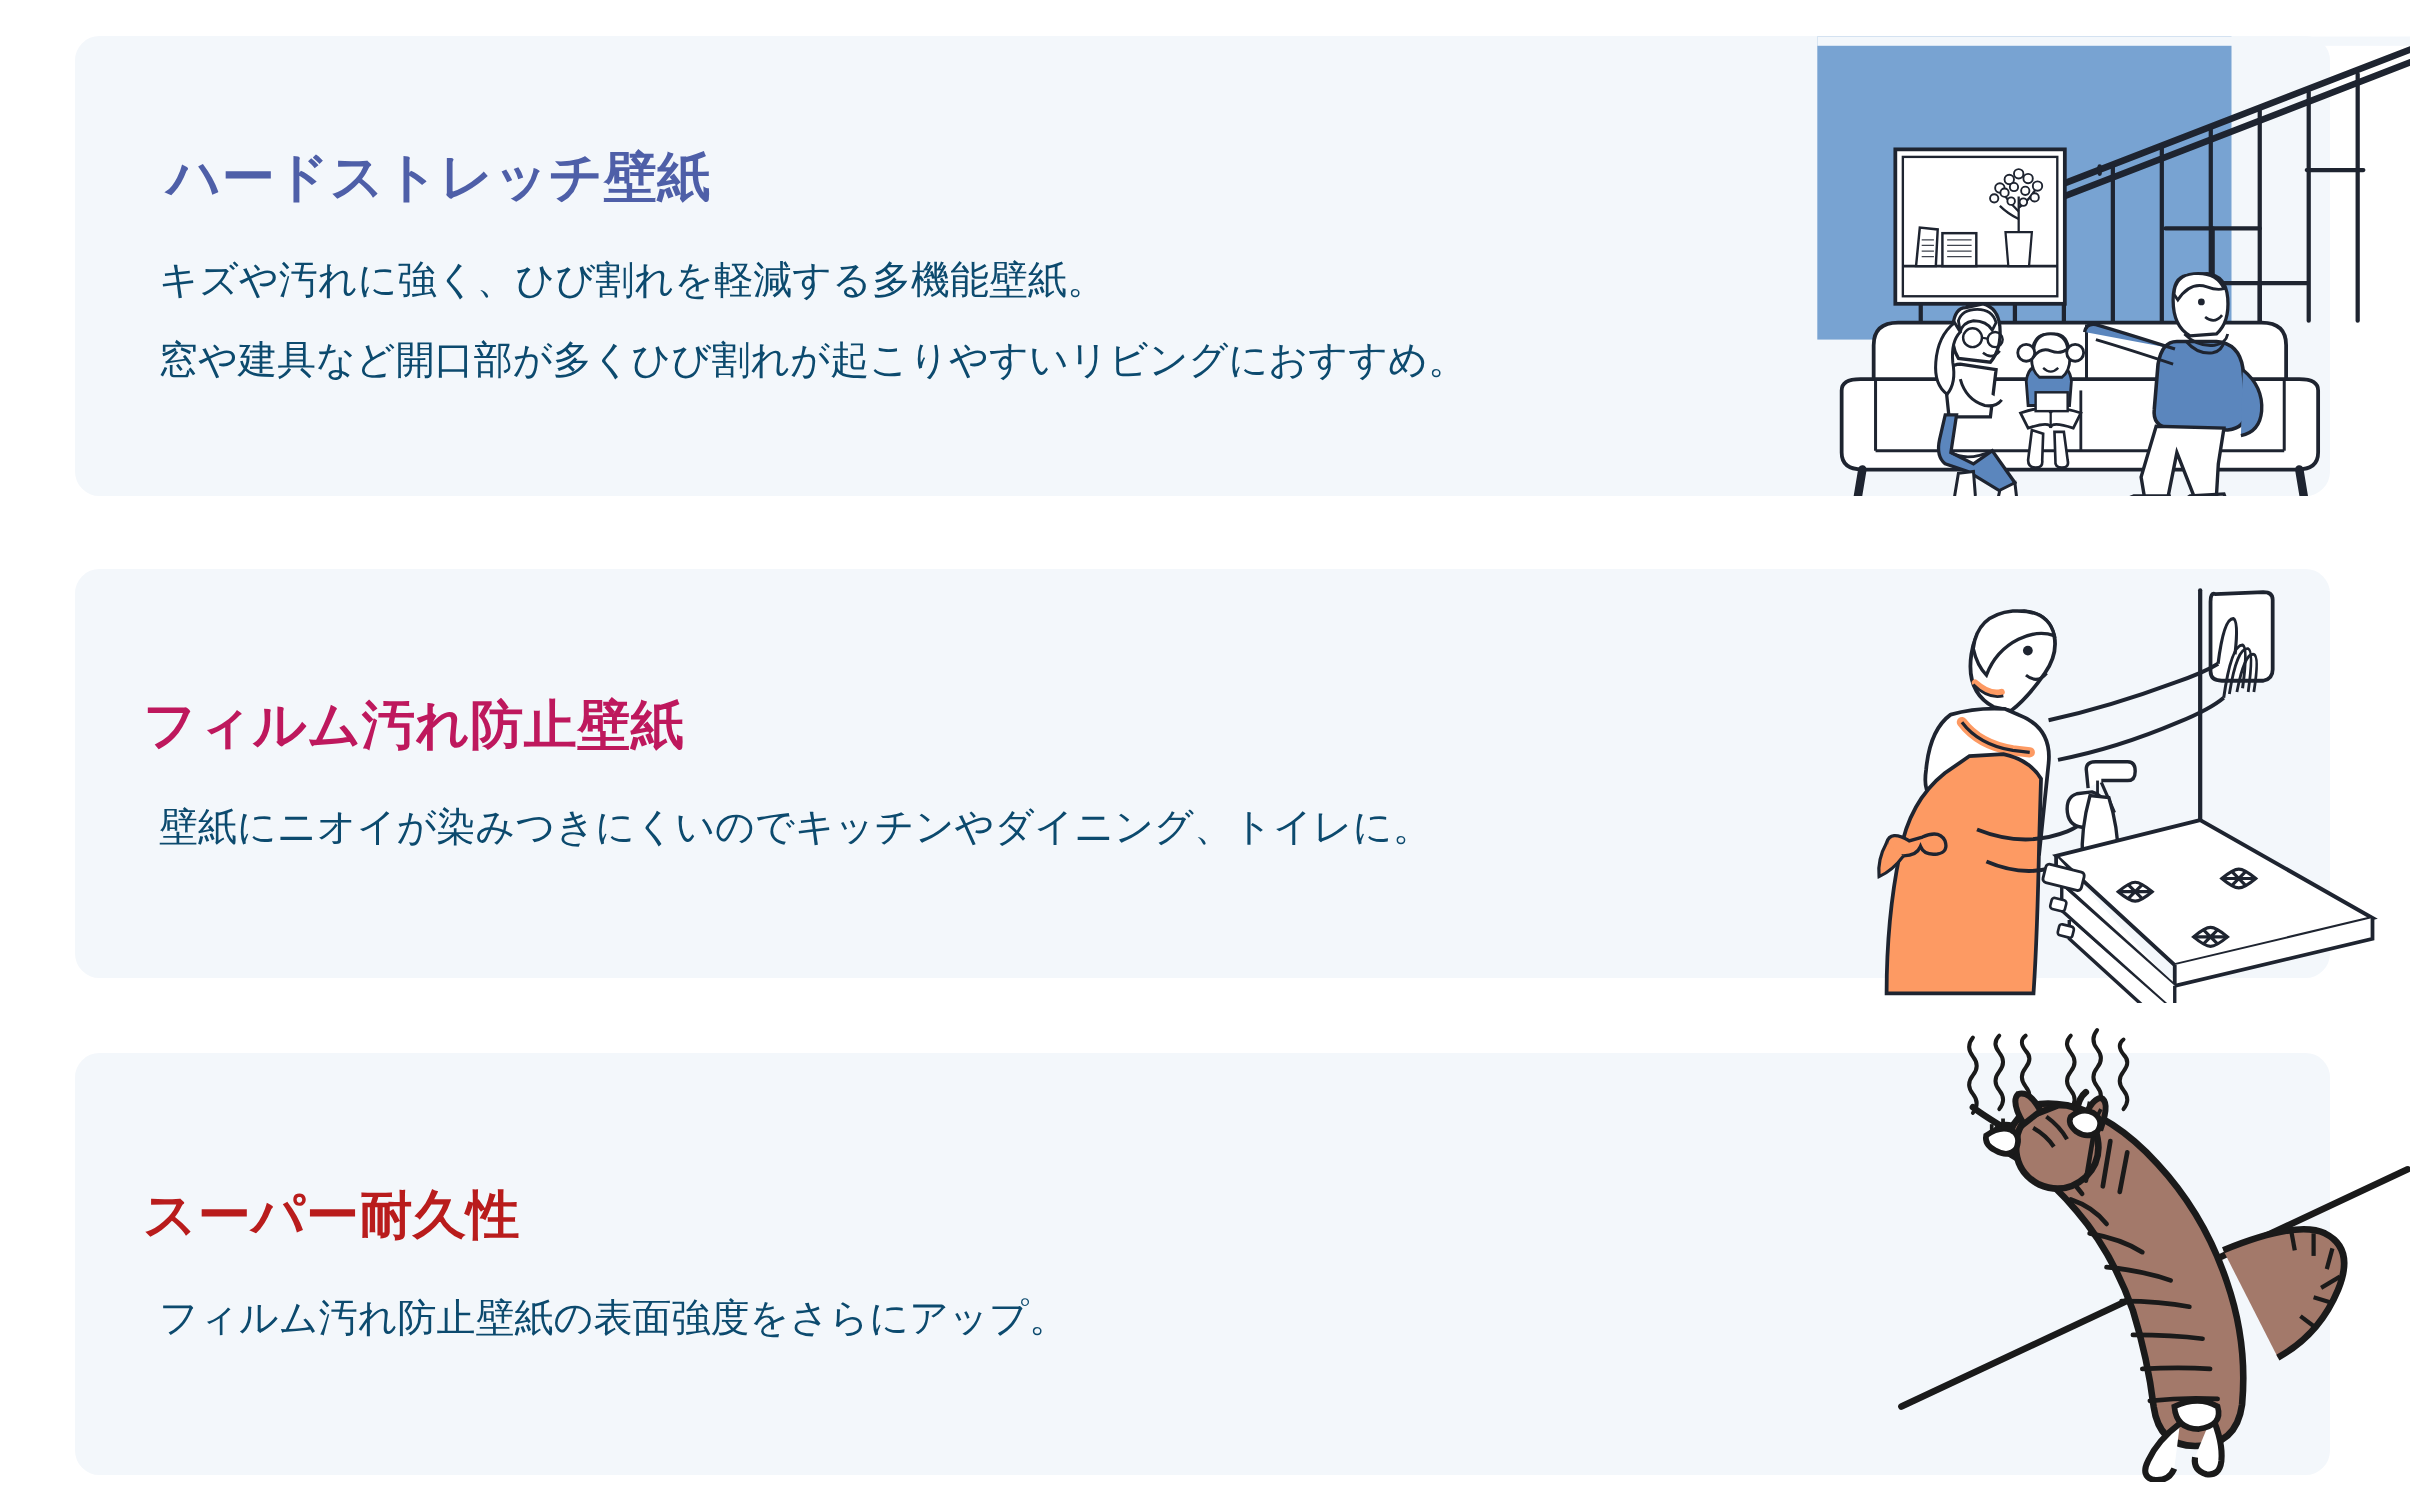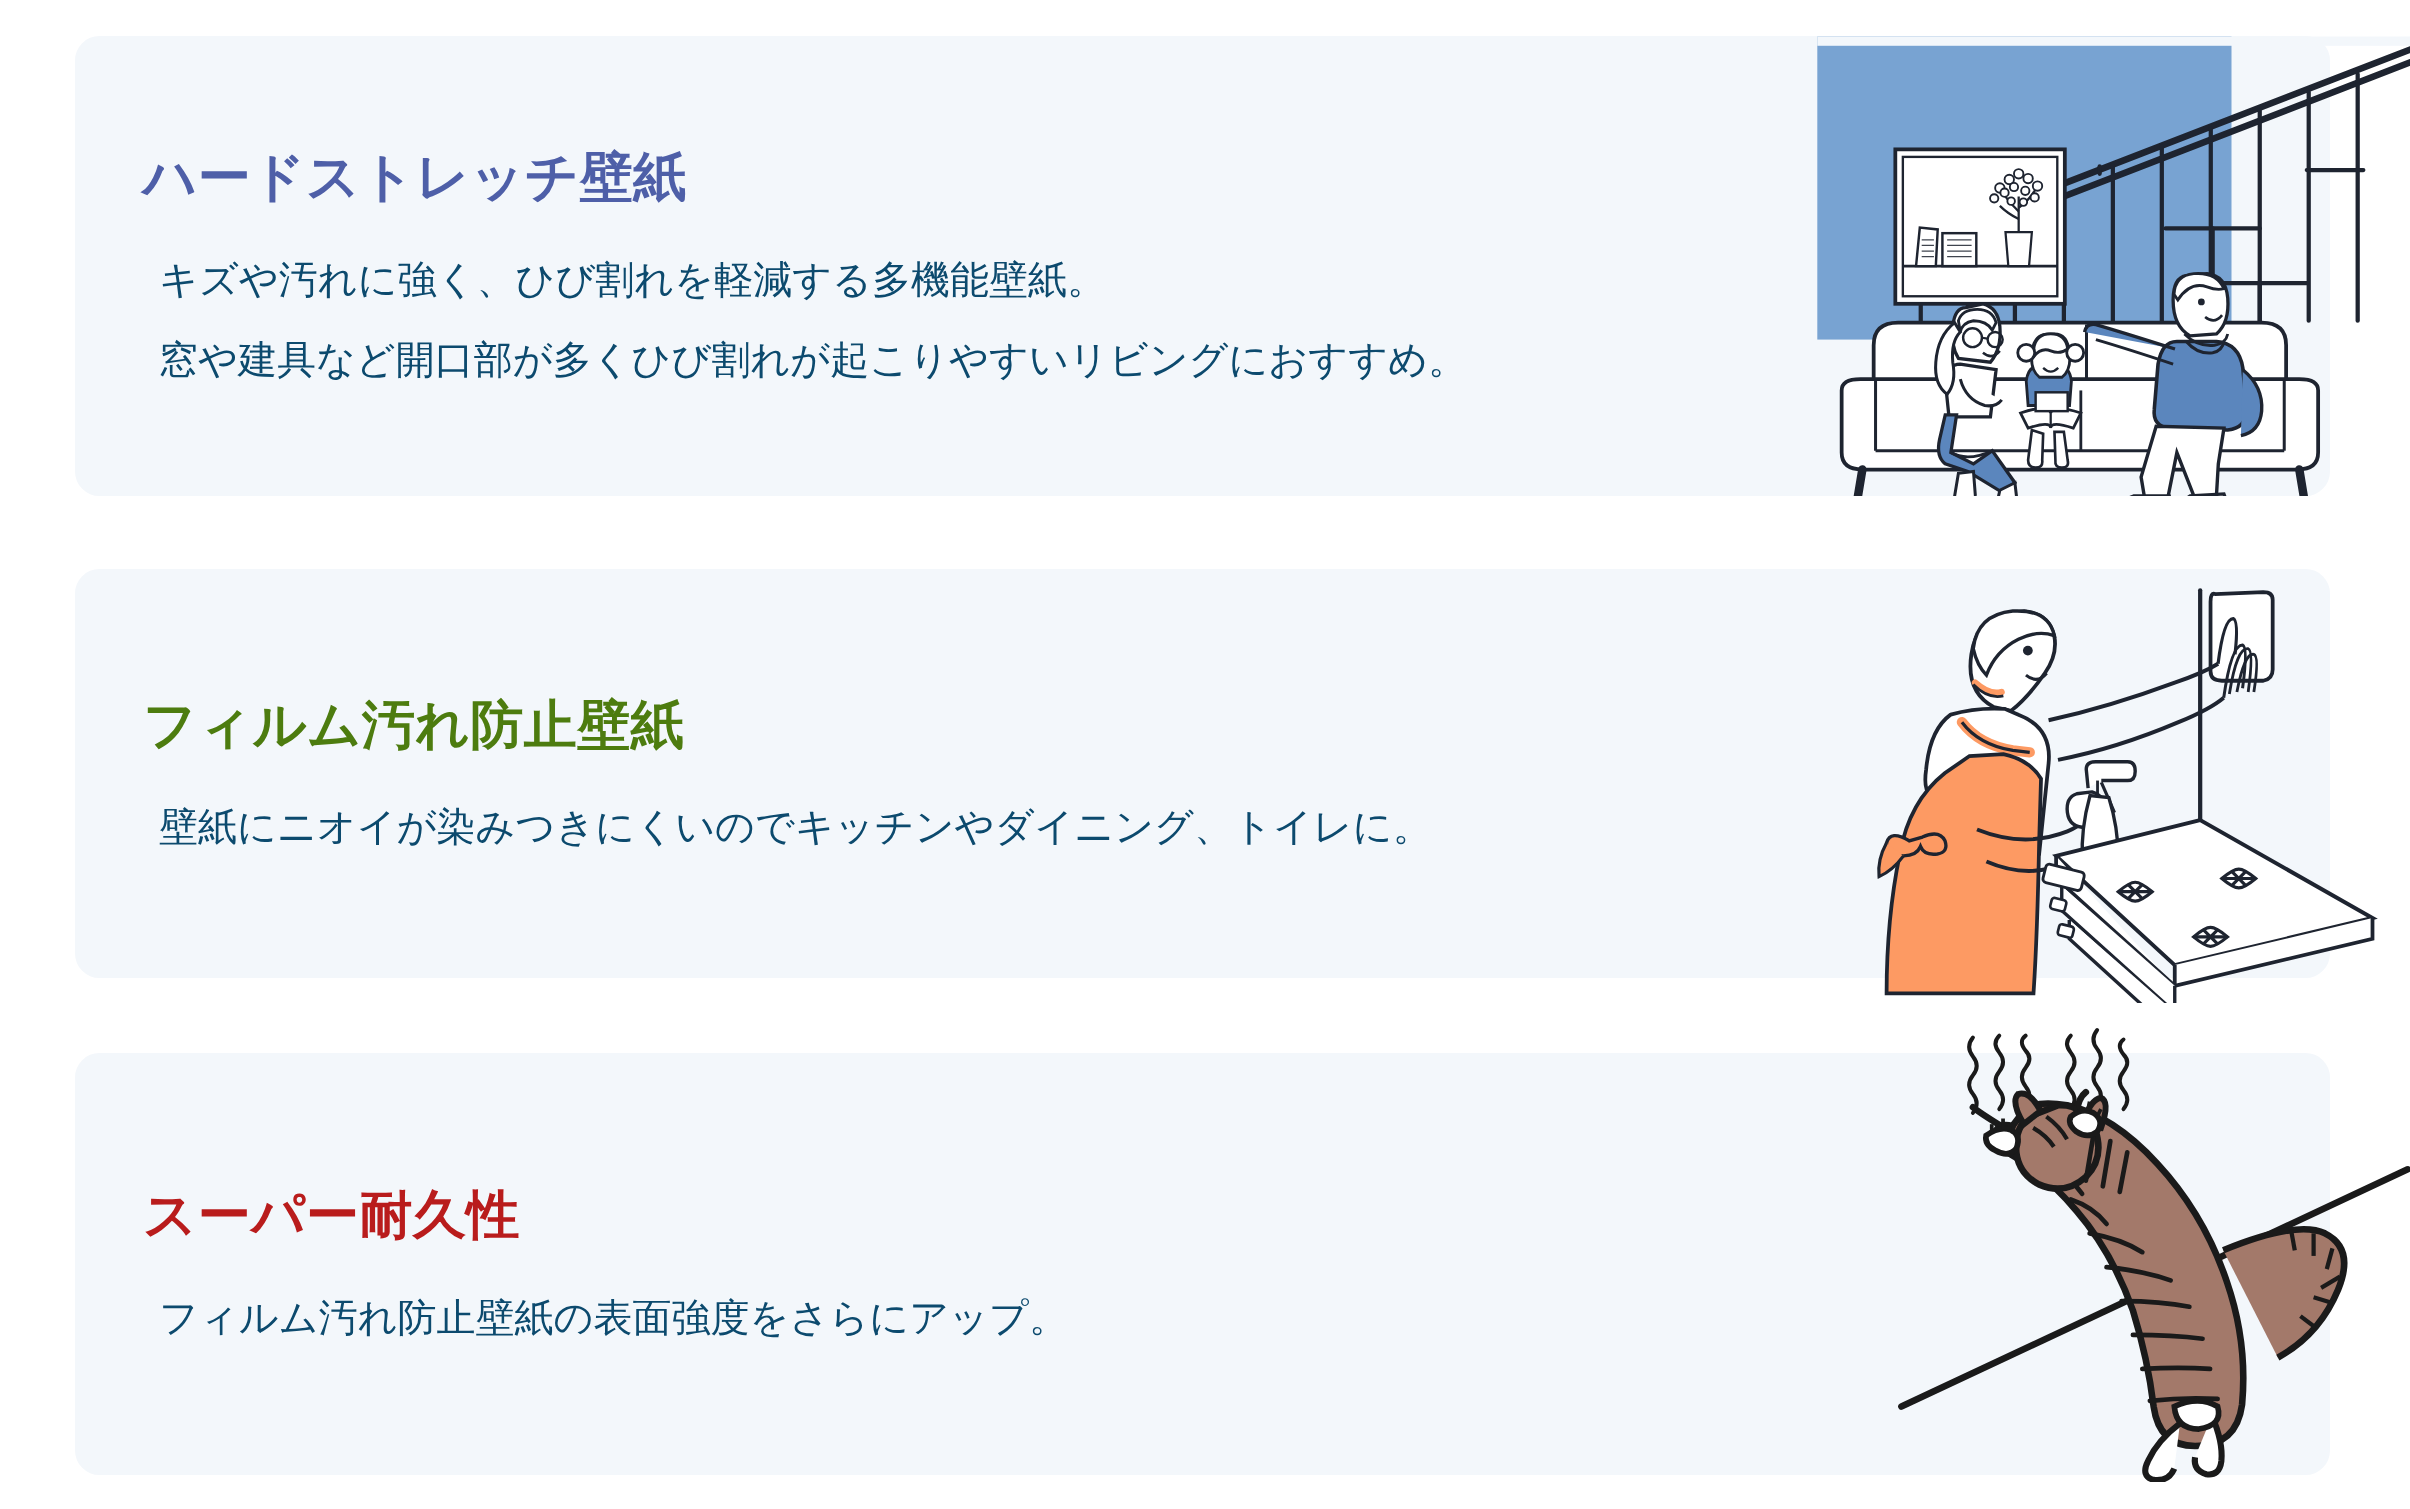--- a/index.html
+++ b/index.html
@@ -42,21 +42,21 @@
     justify-content: center;
   }
   .card-title {
     font-size: 53px;
     font-weight: 700;
     letter-spacing: 0.5px;
     line-height: 1.2;
     margin: 0 0 45px 0;
     white-space: nowrap;
   }
-  #card-0 .card-title { color: #4e5fa8; }
+  #card-0 .card-title { color: #4e5fa8; margin-left: 24px; }
   #card-1 .card-title { color: #b08a5e; }
   #card-2 .card-title { color: #8b7a6a; }
 
   .card-line {
     font-size: 39px;
     color: #0c4a6e;
     line-height: 1.35;
     margin: 0 0 28px 16px;
     white-space: nowrap;
     font-weight: 400;
@@ -231,21 +231,21 @@
             <path d="M336 516 Q 324 520 326 532 Q 328 542 346 542 L 372 542 Q 380 542 378 530 L 374 516 Z" fill="#ffffff" stroke="#1e2430" stroke-width="3.4"></path>
             <path d="M396 516 Q 386 522 390 534 Q 394 544 412 544 L 432 544 Q 440 542 438 530 L 432 514 Z" fill="#ffffff" stroke="#1e2430" stroke-width="3.4"></path>
           </g>
         </g>
       </svg>
     </div>
   </section>
 
   <section class="card" id="card-1" style="background: rgb(243, 247, 251);">
     <div class="card-text">
-      <h2 class="card-title" style="color: #4d7c0f;">フィルム汚れ防止壁紙</h2>
+      <h2 class="card-title" style="color: #be185d;">フィルム汚れ防止壁紙</h2>
       <p class="card-line">壁紙にニオイが染みつきにくいのでキッチンやダイニング、トイレに。</p>
     </div>
 
     <div class="card-art" id="art-1">
       <svg viewBox="0 0 600 470" xmlns="http://www.w3.org/2000/svg">
 
         <g stroke="#1e2430" fill="none" stroke-width="4.5" stroke-linecap="round">
           <path d="M357 32 L 357 276"></path>
         </g>
 

